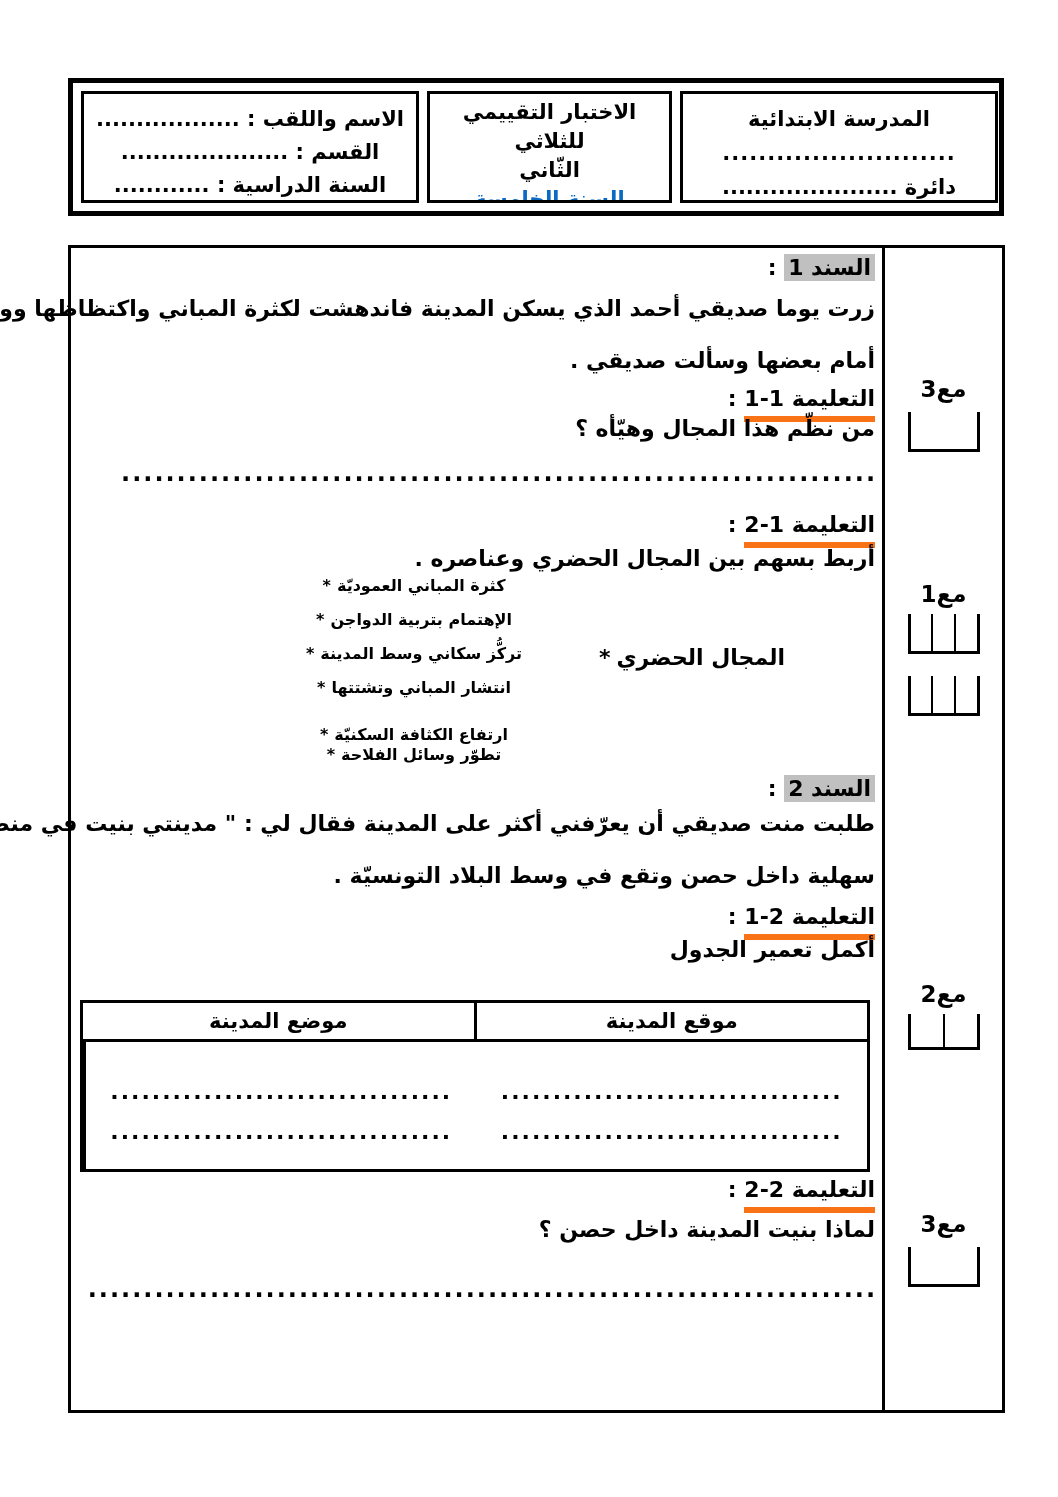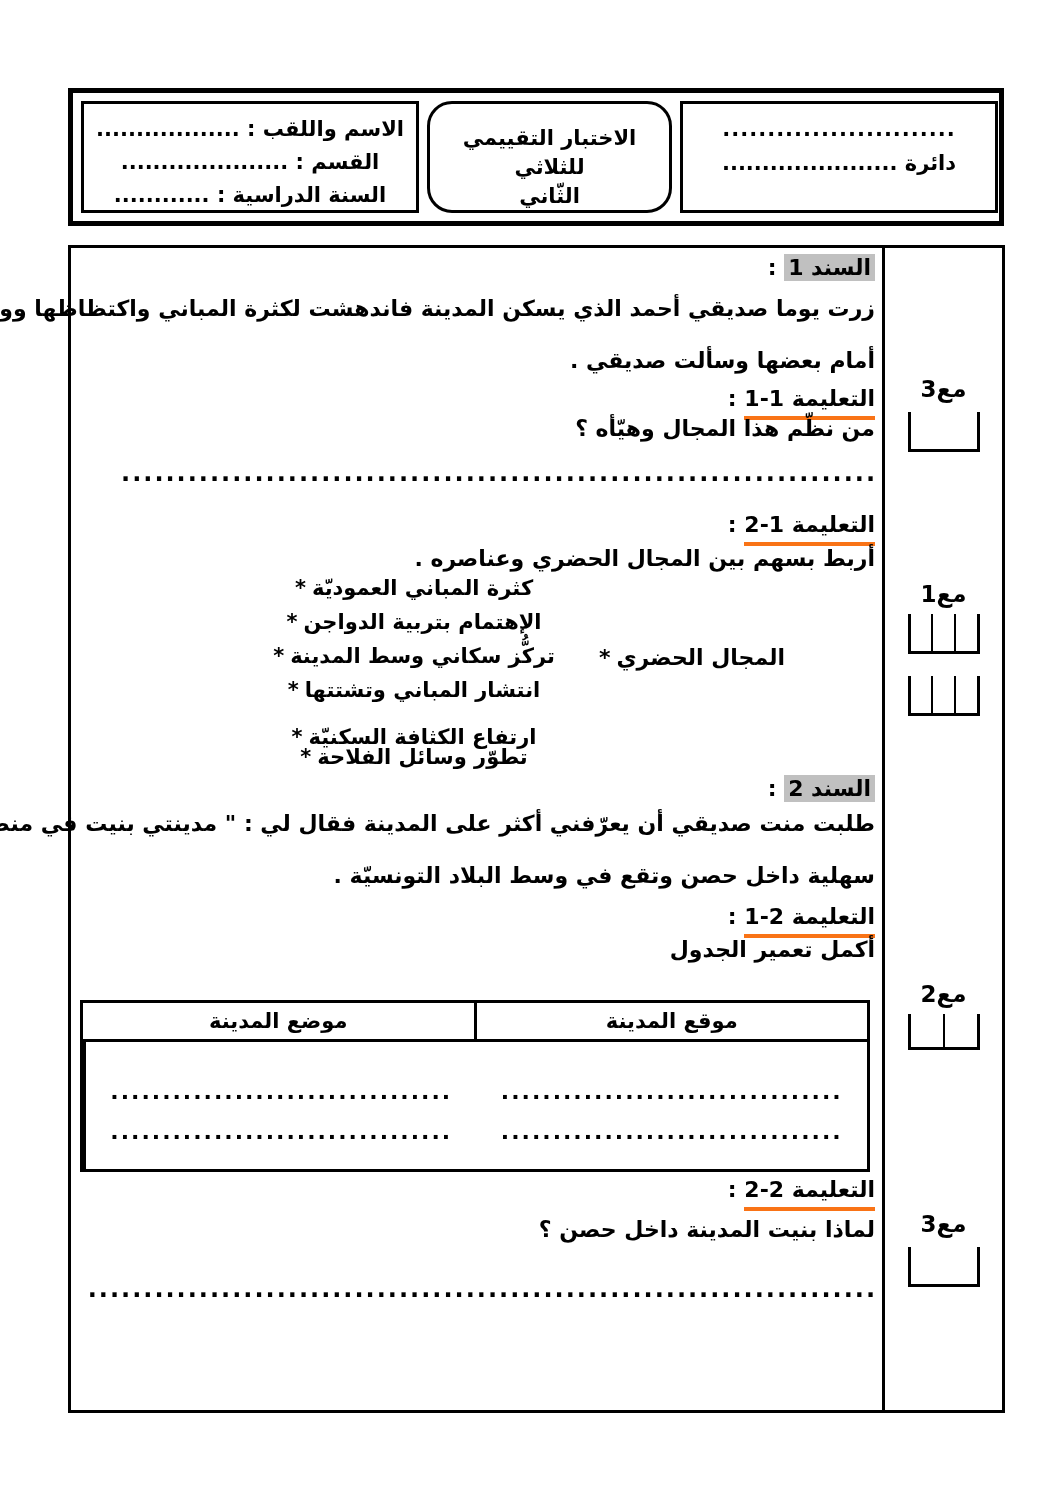--- a/index.html
+++ b/index.html
@@ -1,38 +1,38 @@
 <!DOCTYPE html>
 <html lang="ar" dir="rtl"><head>
 <meta charset="utf-8">
 <style>
   html,body{margin:0;padding:0;background:#fff;}
   .page{position:relative;width:1058px;height:1497px;background:#fff;overflow:hidden;
         font-family:"DejaVu Sans",sans-serif;font-weight:bold;color:#000;direction:rtl;}
   .abs{position:absolute;}
   
-  .hdr{left:68px;top:88px;width:936px;height:138px;border:5px solid #000;box-sizing:border-box;}
+  .hdr{left:68px;top:78px;width:936px;height:138px;border:5px solid #000;box-sizing:border-box;}
   .hbox{position:absolute;top:8px;height:112px;border:3px solid #000;box-sizing:border-box;
         text-align:center;font-size:21px;overflow:hidden;}
   .hbox.student{left:8px;width:338px;padding-top:9px;line-height:33px;}
-  .hbox.exam{left:354px;width:245px;padding-top:20px;line-height:29px;border-radius:25px;}
+  .hbox.exam{left:354px;width:245px;padding-top:4px;line-height:29px;}
   .hbox.school{left:607px;width:318px;padding-top:8px;line-height:34px;}
   .blue{color:#0b6bc4;}
   
   .main{left:68px;top:245px;width:937px;height:1168px;border:3px solid #000;box-sizing:border-box;}
   .divider{position:absolute;top:0;bottom:0;right:117px;width:0;border-left:3px solid #000;}
   .line{position:absolute;white-space:nowrap;font-size:22px;line-height:1.3;}
   .hl{background:#c0c0c0;padding:1px 4px;}
-  .ul{border-bottom:4px solid #f97316;padding-bottom:2px;display:inline-block;}
+  .ul{border-bottom:6px solid #f97316;padding-bottom:2px;display:inline-block;}
   .dots{font-size:24px;letter-spacing:2px;}
   .hdots{letter-spacing:1px;}
   
   .match{position:absolute;top:328px;left:40px;width:600px;height:205px;}
   .match-item{position:absolute;left:0;width:100%;text-align:center;direction:ltr;
-              white-space:nowrap;font-size:21px;}
+              white-space:nowrap;font-size:16px;}
   .bullet{padding:0 6px;}
   .hub{direction:ltr;}
   
   .wtable{position:absolute;top:752px;right:132px;width:790px;border:3px solid #000;
           box-sizing:border-box;direction:rtl;}
   .trow{display:flex;}
   .tcell{flex:1;text-align:center;box-sizing:border-box;}
   .tcell + .tcell{border-left:none;}
   .thead .tcell{height:36px;line-height:36px;font-size:21px;}
   .thead{border-bottom:3px solid #000;}
@@ -61,20 +61,21 @@
     </div>
 
     <div class="hbox exam">
       <div>الاختبار التقييمي للثلاثي</div>
       <div>الثّاني</div>
       <div class="blue">السنة الخامسة</div>
 
     </div>
 
     <div class="hbox school">
+      <div>المدرسة الابتدائية</div>
       <div class="hdots">..........................</div>
       <div>دائرة ......................</div>
     </div>
   </div>
 
   <div class="abs main">
     <div class="divider"></div>
 
     <div class="line" style="top:6px;right:127px;"><span class="hl">السند 1</span><span> :</span></div>
     <div class="line" style="top:47px;right:127px;">زرت يوما صديقي أحمد الذي يسكن المدينة فاندهشت لكثرة المباني واكتظاظها  ووقفت</div>

